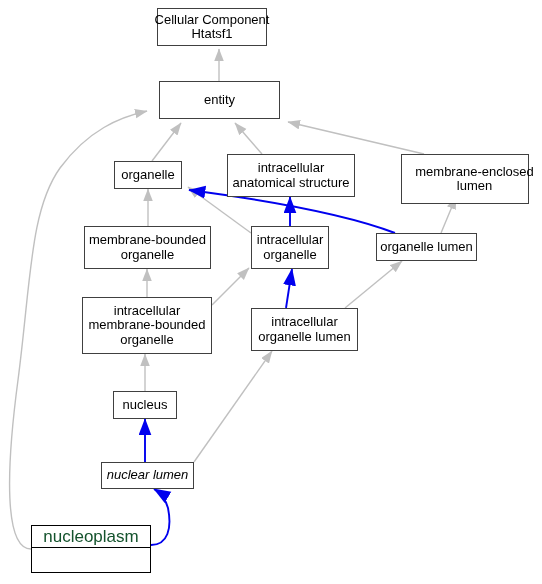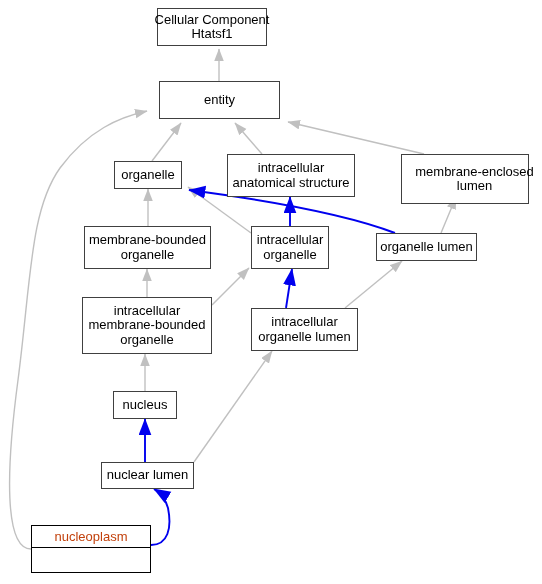--- a/index.html
+++ b/index.html
@@ -48,22 +48,22 @@
     z-index: 6;
     display: flex;
     flex-direction: column;
     padding: 0;
   }
   .gene-title {
     flex: 0 0 22px;
     display: flex;
     align-items: center;
     justify-content: center;
-    font-size: 13px;
-    color: #c2410c;
+    font-size: 17px;
+    color: #14532d;
     background: #ffffff;
     border-bottom: 1.4px solid #000000;
     box-sizing: border-box;
   }
   .gene-row {
     flex: 1 1 auto;
     display: flex;
     box-sizing: border-box;
   }
   .gene-cell {
@@ -180,21 +180,21 @@
 
   <div class="node" style="left:251px; top:308px; width:107px; height:43px;">
     <span class="lbl">intracellular</span>
     <span class="lbl">organelle lumen</span>
   </div>
 
   <div class="node" style="left:113px; top:391px; width:64px; height:28px;">
     <span class="lbl">nucleus</span>
   </div>
 
-  <div class="node" style="left:101px; top:462px; width:93px; height:27px;">
+  <div class="node" style="left:101px; top:462px; width:93px; height:27px;font-style:italic;">
     <span class="lbl">nuclear lumen</span>
   </div>
 
   <div class="gene-node" style="left:31px; top:525px; width:120px; height:48px;">
     <div class="gene-title">nucleoplasm</div>
   </div>
 
 </div>
 
 </body></html>

